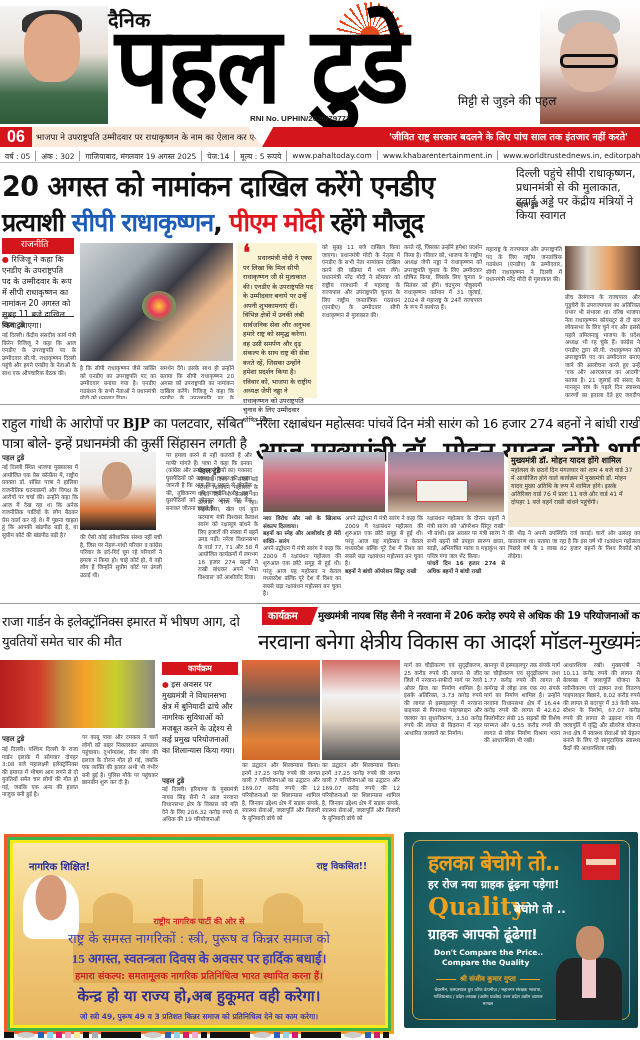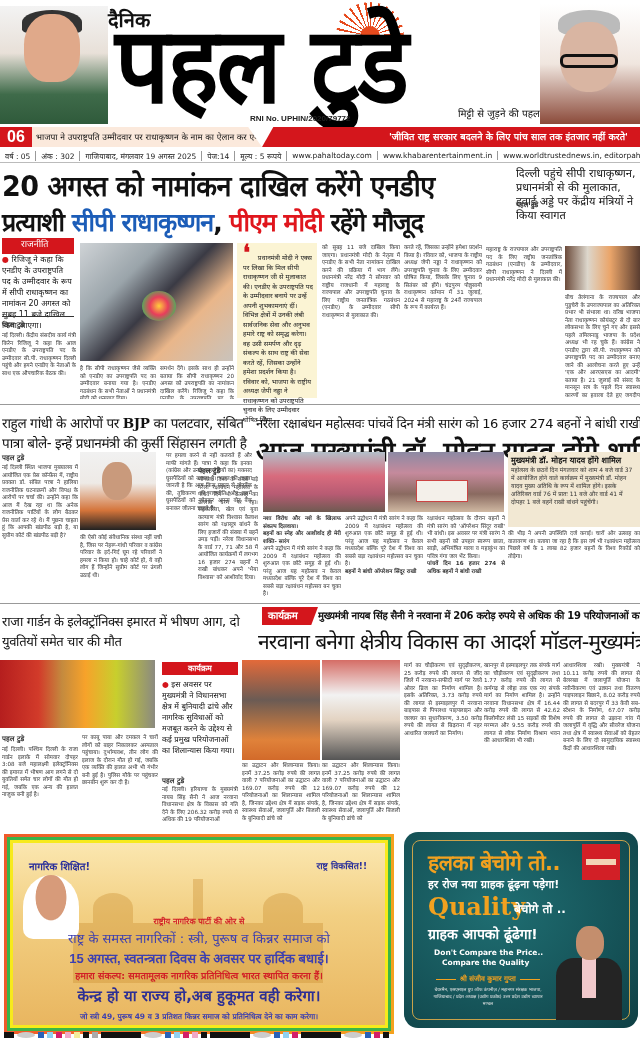--- a/index.html
+++ b/index.html
@@ -12,21 +12,21 @@
 .photo-right{left:540px;top:4px;width:100px;height:120px;background:linear-gradient(180deg,#fff 0,#f0e6df 50%,#8b4a3a 100%)}
 .photo-right .face{position:absolute;left:20px;top:18px;width:58px;height:70px;border-radius:45%;background:#d9b5a2}
 .photo-right .hair{position:absolute;left:18px;top:6px;width:62px;height:26px;border-radius:50% 50% 30% 30%;background:#bbb}
 .photo-right .glasses{position:absolute;left:20px;top:50px;width:58px;height:14px;border:3px solid #111;border-radius:6px}
 .dainik{left:108px;top:6px;font-family:"DejaVu Sans",sans-serif;font-weight:bold;font-size:20px;color:#111}
 .logo{left:115px;top:18px;font-family:"DejaVu Sans",sans-serif;font-weight:900;font-size:96px;line-height:1;color:#000;letter-spacing:-2px;transform:scaleY(1.1)}
 .sun{left:336px;top:2px;width:68px;height:34px;overflow:hidden}
 .sun .rays{position:absolute;left:0;top:0;width:68px;height:68px;border-radius:50%;background:repeating-conic-gradient(#e74a1d 0 4deg,transparent 4deg 14deg)}
 .sun .disc{position:absolute;left:24px;top:24px;width:20px;height:20px;border-radius:50%;background:#e74a1d}
 .rni{left:250px;top:114px;font-size:8px;font-weight:bold;color:#222}
-.tagline{left:458px;top:106px;font-size:10px;color:#111;font-family:"DejaVu Sans",sans-serif}
+.tagline{left:458px;top:92px;font-size:12px;color:#111;font-family:"DejaVu Sans",sans-serif}
 .pagenum{left:0;top:127px;width:32px;height:20px;background:#d4161c;color:#fff;font-weight:bold;font-size:16px;text-align:center;line-height:20px}
 .teaser{left:32px;top:127px;width:230px;height:20px;background:#fbe9dc;clip-path:polygon(0 0,94% 0,100% 100%,0 100%);font-size:8.5px;line-height:20px;padding-left:4px;color:#111;white-space:nowrap;overflow:hidden;font-family:"DejaVu Sans",sans-serif}
 .quotebar{left:262px;top:127px;width:378px;height:20px;background:#d4161c;clip-path:polygon(3% 0,100% 0,100% 100%,0 100%);color:#fff;font-size:9.5px;font-weight:bold;line-height:20px;text-align:right;padding-right:12px;white-space:nowrap;overflow:hidden;font-family:"DejaVu Sans",sans-serif}
 .infobar{left:0;top:149px;width:640px;height:14px;border-bottom:1px solid #bbb;font-size:7.5px;color:#222;display:flex;align-items:center;gap:0;white-space:nowrap;overflow:hidden;font-family:"DejaVu Sans",sans-serif}
 .infobar span{padding:0 5px;border-right:1px solid #999}
 .infobar span:last-child{border-right:none}
 .h-main1{left:2px;top:166px;width:510px;font-family:"DejaVu Sans",sans-serif;font-weight:bold;font-size:27px;letter-spacing:-0.5px;white-space:nowrap;color:#111;transform:scaleY(1.05)}
 .h-main2{left:2px;top:204px;width:510px;font-family:"DejaVu Sans",sans-serif;font-weight:bold;font-size:25px;letter-spacing:-1px;white-space:nowrap;color:#111}
 .h-main2 .blue{color:#1c5db8}.h-main2 .red{color:#e0161d}
 .side-head{left:516px;top:167px;width:124px;font-family:"DejaVu Sans",sans-serif;font-size:11px;line-height:14px;color:#111}
@@ -69,25 +69,25 @@
 .fort{position:absolute;left:60px;top:30px;width:250px;height:110px;opacity:.35}
 .fort .dome1,.fort .dome2{position:absolute;top:20px;width:40px;height:30px;border-radius:50% 50% 0 0;background:#c98a2a}
 .fort .dome1{left:20px}.fort .dome2{left:190px}
 .fort .wall{position:absolute;left:0;top:50px;width:250px;height:60px;background:#c98a2a}
 .fort .tower{position:absolute;left:120px;top:6px;width:10px;height:50px;background:#c98a2a}
 .ad-person{position:absolute;left:10px;top:32px;width:56px;height:64px;border-radius:50% 50% 10px 10px;background:radial-gradient(ellipse at 50% 35%,#d79b7a 0,#d79b7a 38%,#fff 40%,#fff 100%)}
 .ad-tl{position:absolute;left:16px;top:16px;font-size:10px;font-weight:bold;color:#2a2f9a;font-family:"DejaVu Sans",sans-serif}
 .ad-tr{position:absolute;right:18px;top:16px;font-size:9px;font-weight:bold;color:#2a2f9a;font-family:"DejaVu Sans",sans-serif}
 .ad-party{position:absolute;left:0;width:100%;top:72px;text-align:center;font-size:8px;font-weight:bold;color:#d21f26;font-family:"DejaVu Sans",sans-serif}
 .ad-l1{position:absolute;left:0;width:100%;top:86px;text-align:center;font-size:13px;font-weight:normal;color:#3d3fb0;white-space:nowrap;font-family:"DejaVu Sans",sans-serif}
-.ad-l2{position:absolute;left:0;width:100%;top:106px;text-align:center;font-size:13px;font-weight:bold;color:#3d3fb0;white-space:nowrap;font-family:Liberation Sans, sans-serif}
+.ad-l2{position:absolute;left:0;width:100%;top:106px;text-align:center;font-size:13px;font-weight:bold;color:#3d3fb0;white-space:nowrap;font-family:Liberation Serif, serif}
 .ad-l3{position:absolute;left:0;width:100%;top:126px;text-align:center;font-size:9.5px;font-weight:bold;color:#d21f26;white-space:nowrap;font-family:"DejaVu Sans",sans-serif}
 .ad-l4{position:absolute;left:0;width:100%;top:142px;text-align:center;font-size:15px;font-weight:bold;color:#2d2f94;white-space:nowrap;font-family:"DejaVu Sans",sans-serif}
 .ad-l5{position:absolute;left:0;width:100%;top:168px;text-align:center;font-size:7.5px;font-weight:bold;color:#3d3fb0;white-space:nowrap;font-family:"DejaVu Sans",sans-serif}
-.ad-right{left:404px;top:832px;width:234px;height:196px;border-radius:14px;background:radial-gradient(ellipse at 40% 40%,#1f6e72 0,#144f54 70%,#0f3f44 100%);overflow:hidden}
+.ad-right{left:404px;top:832px;width:234px;height:196px;border-radius:2px;background:radial-gradient(ellipse at 40% 40%,#1f6e72 0,#144f54 70%,#0f3f44 100%);overflow:hidden}
 .ad-right .frame{position:absolute;left:8px;top:8px;right:8px;bottom:8px;border:1px solid #c9a24a;border-radius:8px}
 .ad-right .brand{position:absolute;right:18px;top:12px;width:38px;height:36px;background:#d21f26}
 .ad-right .brand i{position:absolute;left:4px;top:15px;width:30px;height:6px;background:#f2d3b5}
 .r-l1{position:absolute;left:24px;top:16px;font-size:21px;font-weight:bold;color:#f2a11f;font-family:"DejaVu Sans",sans-serif;letter-spacing:-0.5px}
 .r-l2{position:absolute;left:24px;top:44px;font-size:11px;font-weight:bold;color:#fff;font-family:"DejaVu Sans",sans-serif}
 .r-q{position:absolute;left:24px;top:60px;font-size:24px;font-weight:bold;color:#f2a11f;font-family:"DejaVu Serif",serif}
 .r-q2{position:absolute;left:110px;top:68px;font-size:12px;font-weight:bold;color:#fff;font-family:"DejaVu Sans",sans-serif}
 .r-l3{position:absolute;left:24px;top:92px;font-size:14px;font-weight:bold;color:#fff;font-family:"DejaVu Sans",sans-serif}
 .r-e1{position:absolute;left:30px;top:116px;font-size:7.5px;font-weight:bold;color:#fff;font-family:"DejaVu Sans",sans-serif}
 .r-e2{position:absolute;left:38px;top:126px;font-size:7.5px;font-weight:bold;color:#fff;font-family:"DejaVu Sans",sans-serif}

